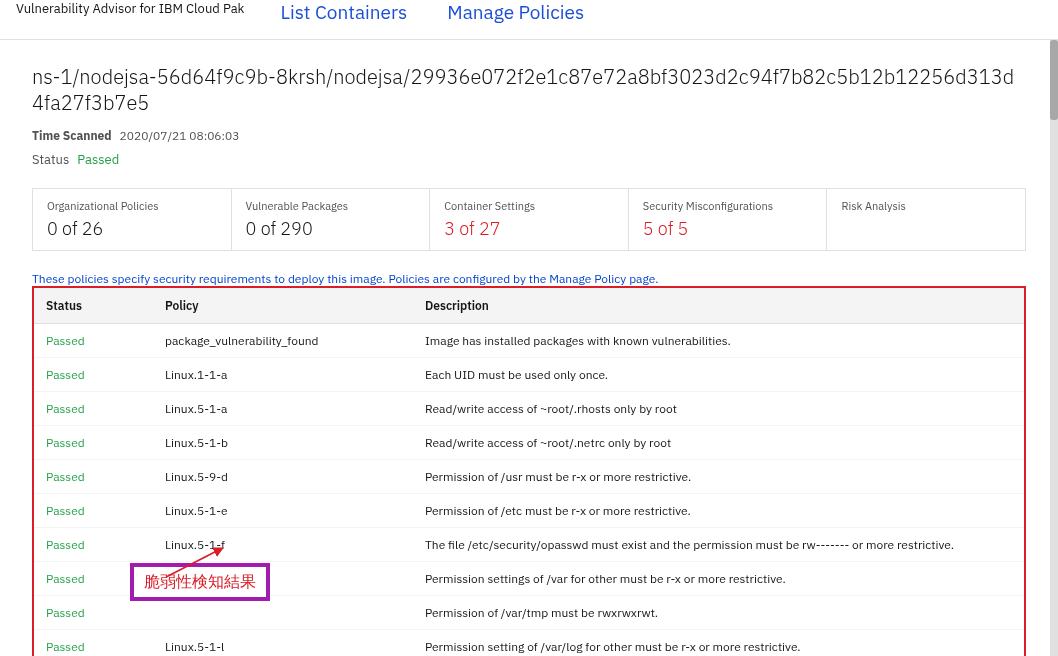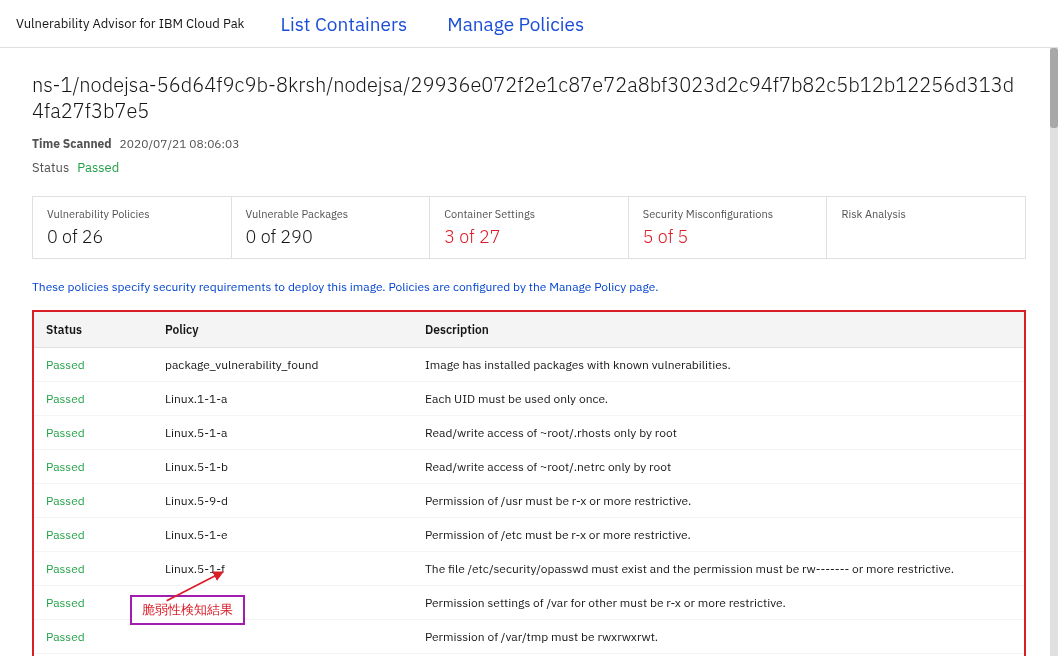--- a/index.html
+++ b/index.html
@@ -3,23 +3,23 @@
   <meta charset="utf-8">
   <style>
     * { box-sizing: border-box; margin: 0; padding: 0; }
     body { font-family: 'IBM Plex Sans', Arial, sans-serif; font-size: 13px; background: #f4f4f4; color: #161616; }
 
     
     .top-nav {
       background: #fff;
       border-bottom: 1px solid #e0e0e0;
       display: flex;
-      align-items: center;
+      align-items: flex-start;
       padding: 0 16px;
-      height: 48px;
+      height: 40px;
       gap: 32px;
     }
     .top-nav .app-title {
       font-size: 13px;
       font-weight: 400;
       color: #161616;
     }
     .top-nav .nav-link {
       font-size: 19px;
       color: #1d4ed8;
@@ -90,21 +90,21 @@
       font-size: 18px;
       font-weight: 300;
       color: #161616;
     }
     .summary-tab .tab-count.red { color: #da1e28; }
 
     
     .info-text {
       font-size: 12px;
       color: #0043ce;
-      margin-bottom: 16px;
+      margin-bottom: 0;
     }
 
     
     .policy-table {
       width: 100%;
       border-collapse: collapse;
       border: 2px solid #da1e28;
     }
     .policy-table th {
       background: #f4f4f4;
@@ -122,24 +122,24 @@
       border-bottom: 1px solid #f4f4f4;
       vertical-align: top;
     }
     .status-cell.passed { color: #24a148; }
 
     
     .annotation-box {
       position: absolute;
       bottom: 88px;
       left: 130px;
-      border: 2px solid #a21caf;
+      border: 4px solid #a21caf;
       background: #fff;
       padding: 4px 10px;
-      font-size: 13px;
+      font-size: 16px;
       color: #da1e28;
       font-weight: 500;
       z-index: 10;
     }
     .annotation-arrow {
       position: absolute;
       bottom: 115px;
       left: 165px;
       width: 60px;
       height: 30px;
@@ -164,21 +164,21 @@
     <span class="value">2020/07/21 08:06:03</span>
   </div>
 
   <div class="status-row">
     <span class="label">Status</span>
     <span class="status-passed">Passed</span>
   </div>
 
   <div class="summary-tabs" id="summary-tabs-container">
       <div class="summary-tab">
-      <div class="tab-label">Vulnerability Policies</div>
+      <div class="tab-label">Organizational Policies</div>
       <div class="tab-count">0 of 26</div>
     </div>
       <div class="summary-tab">
       <div class="tab-label">Vulnerable Packages</div>
       <div class="tab-count">0 of 290</div>
     </div>
       <div class="summary-tab">
       <div class="tab-label">Container Settings</div>
       <div class="tab-count red">3 of 27</div>
     </div>

